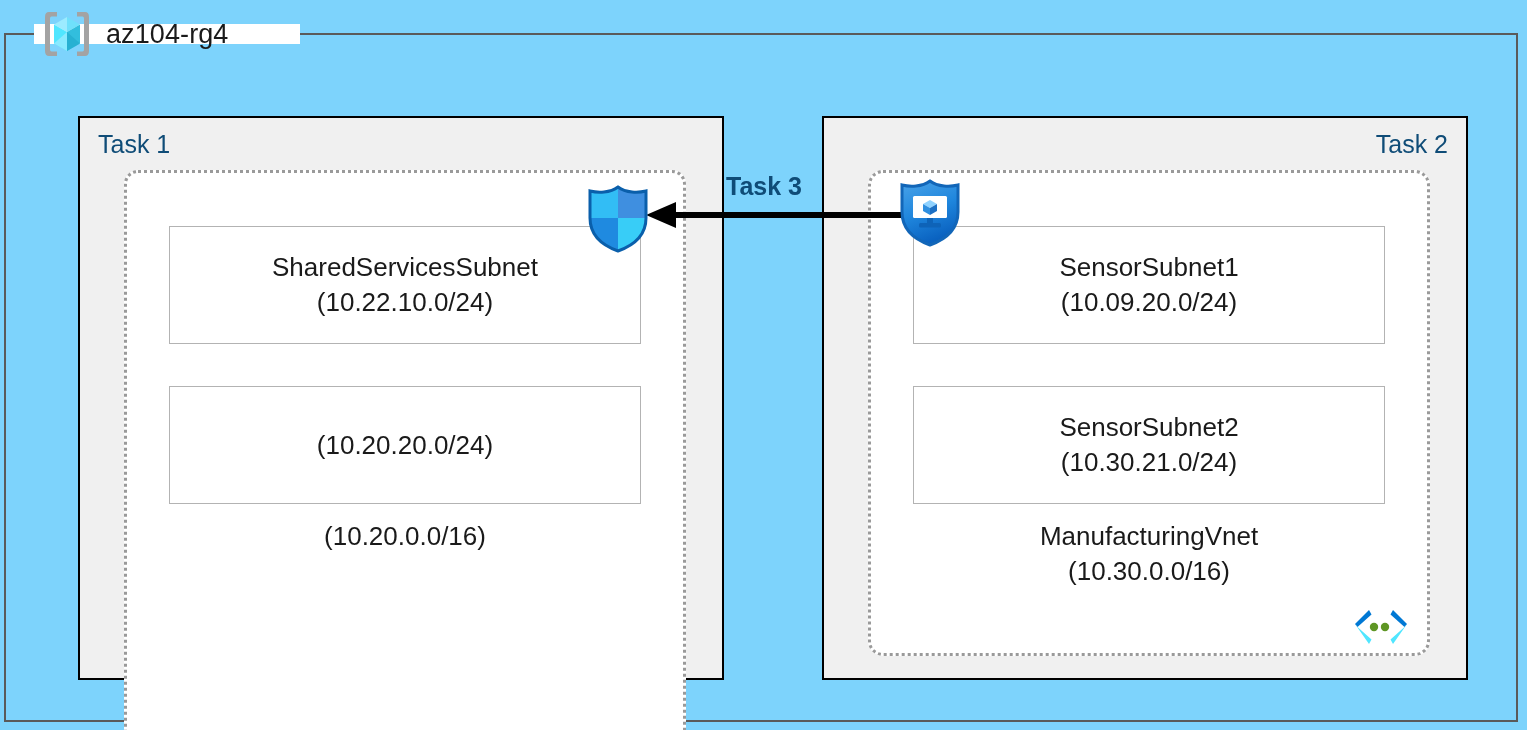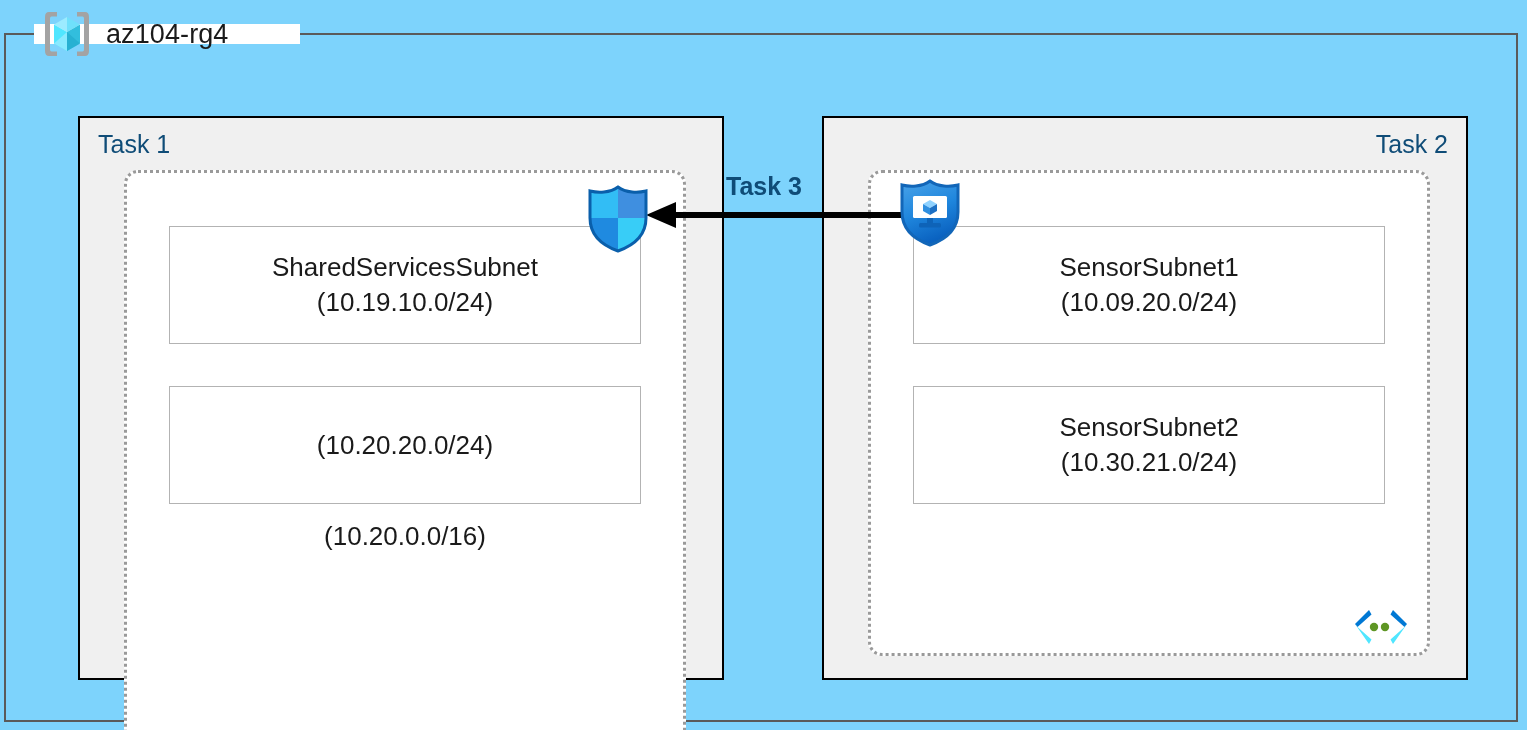--- a/index.html
+++ b/index.html
@@ -84,21 +84,21 @@
 
   
   .vnet {
     position: absolute;
     background: #ffffff;
     border: 3px dotted #9a9a9a;
     border-radius: 14px;
     box-sizing: border-box;
   }
   #vnet-1 { left: 44px; top: 52px; width: 562px; height: 620px; }
-  #vnet-2 { left: 44px; top: 52px; width: 562px; height: 486px; }
+  #vnet-2 { left: 44px; top: 52px; width: 562px; height: 486px; border-radius: 15px; }
 
   
   .subnet {
     position: absolute;
     background: #ffffff;
     border: 1px solid #b3b3b3;
     box-sizing: border-box;
     display: flex;
     flex-direction: column;
     align-items: center;
@@ -194,21 +194,21 @@
     <div class="rg-title">az104-rg4</div>
   </div>
 
   <div class="task-box" id="task-box-1">
     <div class="task-label left">Task 1</div>
 
     <div class="vnet" id="vnet-1">
 
       <div class="subnet subnet-1">
         <div class="subnet-name">SharedServicesSubnet</div>
-        <div class="subnet-cidr">(10.19.10.0/24)</div>
+        <div class="subnet-cidr">(10.22.10.0/24)</div>
       </div>
 
       <div class="subnet subnet-2">
         <div class="subnet-cidr">(10.20.20.0/24)</div>
       </div>
 
       <div class="vnet-caption">
         <div class="vnet-cidr">(10.20.0.0/16)</div>
       </div>
 
@@ -237,20 +237,24 @@
       <div class="subnet subnet-1">
         <div class="subnet-name">SensorSubnet1</div>
         <div class="subnet-cidr">(10.09.20.0/24)</div>
       </div>
 
       <div class="subnet subnet-2">
         <div class="subnet-name">SensorSubnet2</div>
         <div class="subnet-cidr">(10.30.21.0/24)</div>
       </div>
 
+      <div class="vnet-caption">
+        <div class="vnet-name">ManufacturingVnet</div>
+        <div class="vnet-cidr">(10.30.0.0/16)</div>
+      </div>
 
       <div class="vnet-glyph">
         <svg viewBox="0 0 64 40" width="64" height="40" aria-hidden="true">
           <path d="M20 3 L22.5 7.5 L8.5 20 L6 17 Z" fill="#0078d4"></path>
           <path d="M6 17 L8.5 20 L22.5 32.5 L20 37 Z" fill="#50e6ff"></path>
           <path d="M44 3 L41.5 7.5 L55.5 20 L58 17 Z" fill="#0078d4"></path>
           <path d="M58 17 L55.5 20 L41.5 32.5 L44 37 Z" fill="#50e6ff"></path>
           <circle cx="25" cy="20" r="4.2" fill="#5e9624"></circle>
           <circle cx="36" cy="20" r="4.2" fill="#5e9624"></circle>
         </svg>

